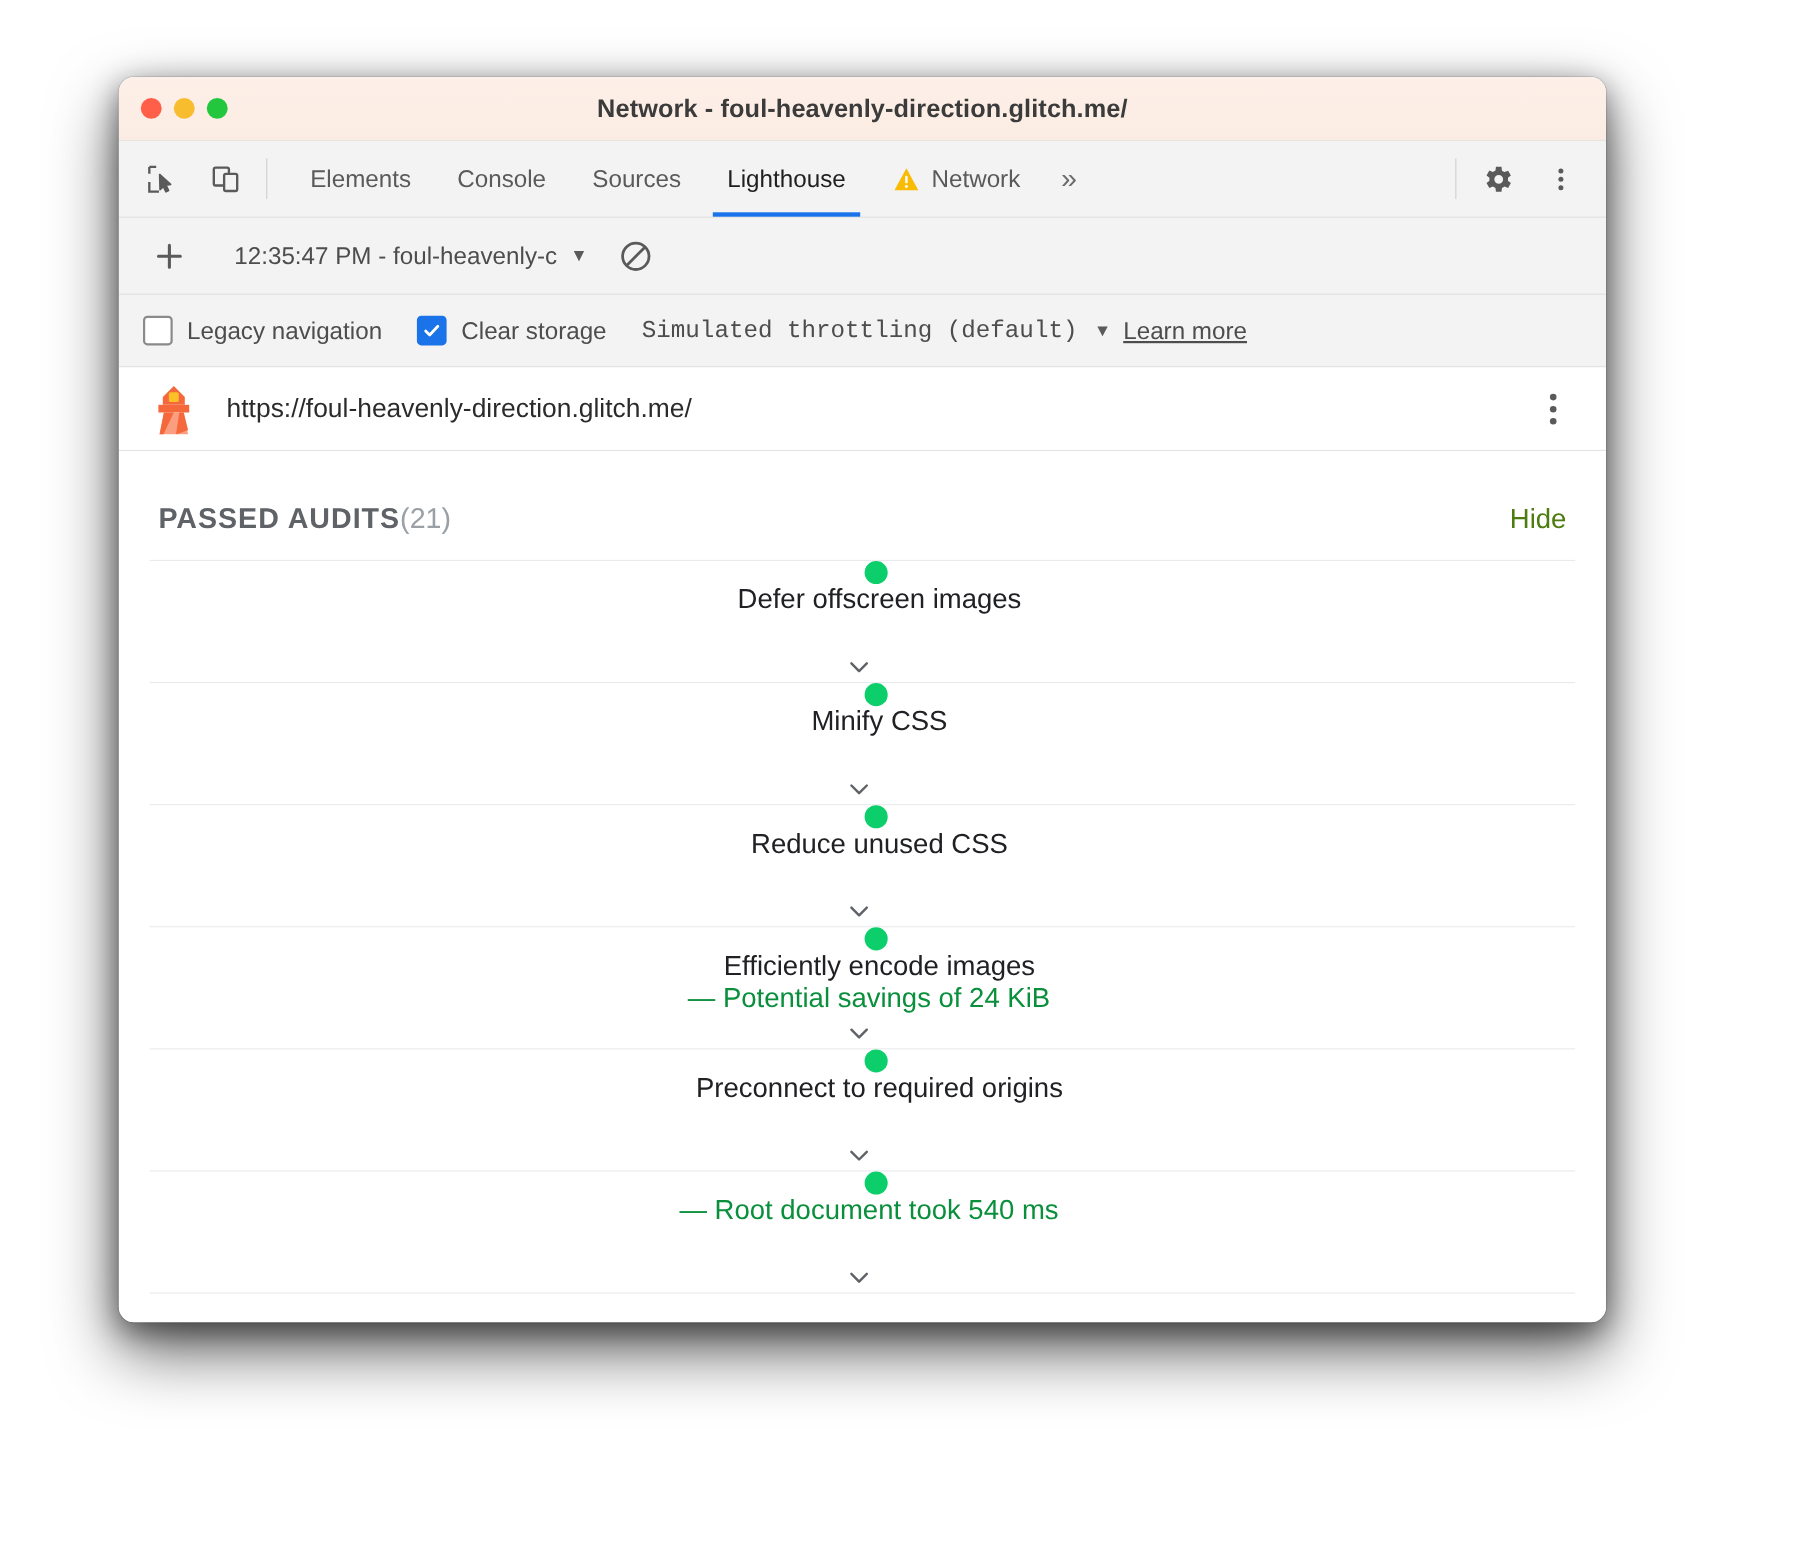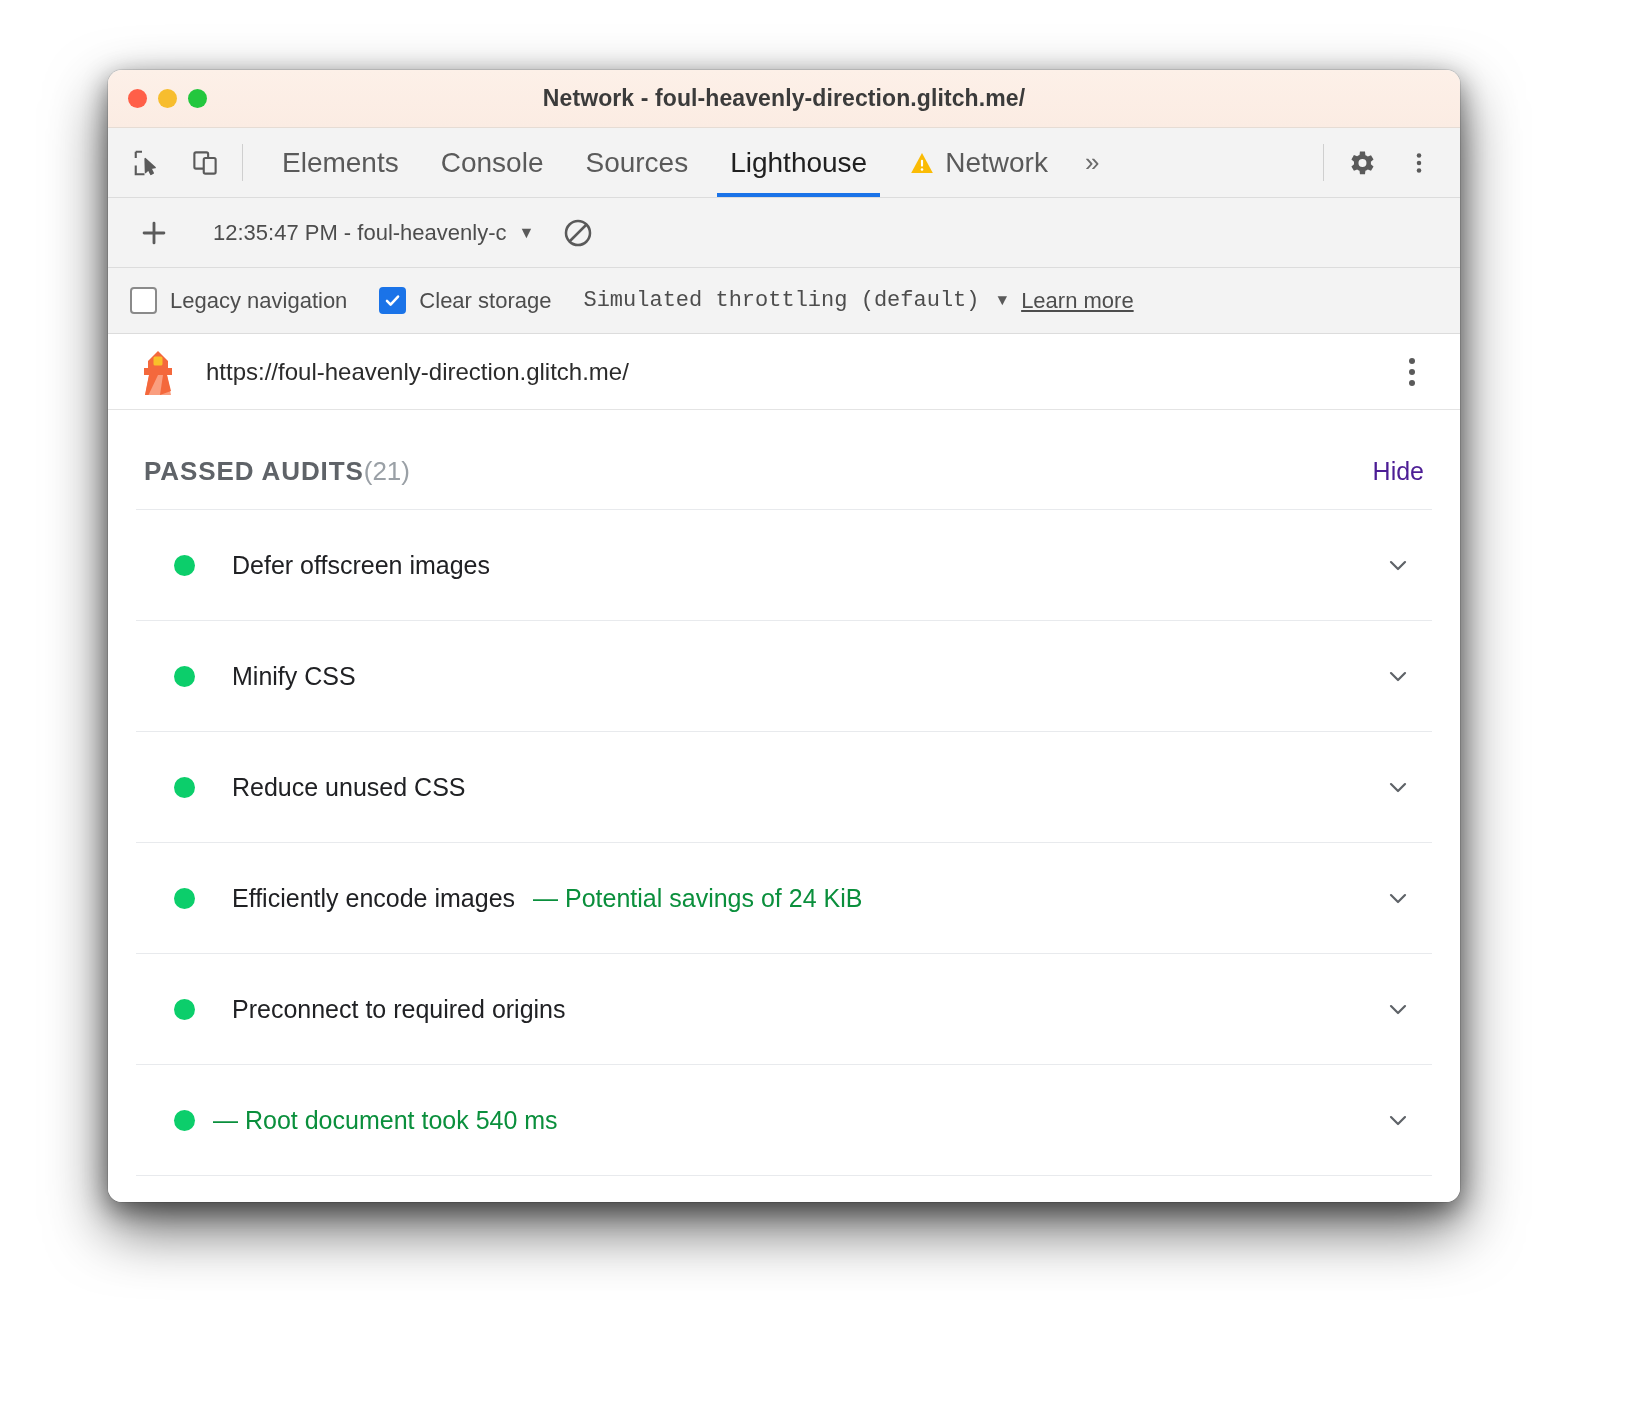--- a/index.html
+++ b/index.html
@@ -75,21 +75,21 @@
   }
   .vsep {
     width: 1px; background: #cfcfcf;
     margin: 16px 8px;
     flex: none;
   }
   .tabs { display: flex; align-items: stretch; margin-left: 10px; }
   .tab {
     display: flex; align-items: center; gap: 10px;
     padding: 0 21px;
-    font-size: 28px;
+    font-size: 22px;
     color: #5a5a5a;
     position: relative;
     white-space: nowrap;
   }
   .tab.active { color: #202020; }
   .tab.active::after {
     content: "";
     position: absolute;
     left: 8px; right: 8px; bottom: 0;
     height: 4px;
@@ -201,27 +201,28 @@
   .audits-title {
     font-size: 26px; color: #5f6368;
     letter-spacing: 0.9px;
     font-weight: bold;
   }
   .audits-count {
     font-size: 26px; color: #9aa0a6;
     font-weight: normal;
   }
   .audits-head .grow { flex: 1 1 auto; }
-  .hide-link { font-size: 25px; color: #4c1d95; }
+  .hide-link { font-size: 25px; color: #4d7c0f; }
 
   .audit-row {
     display: flex; align-items: center;
     height: 111px;
     border-top: 1px solid #e8eaed;
     padding: 0 14px 0 8px;
+    flex-direction: column;
   }
   .audit-row:first-of-type { border-top: 1px solid #e8eaed; }
   .dot {
     width: 21px; height: 21px; border-radius: 50%;
     background: #0cce6b;
     flex: none;
     margin-left: 30px;
   }
   .audit-title {
     font-size: 25px; color: #202124;

